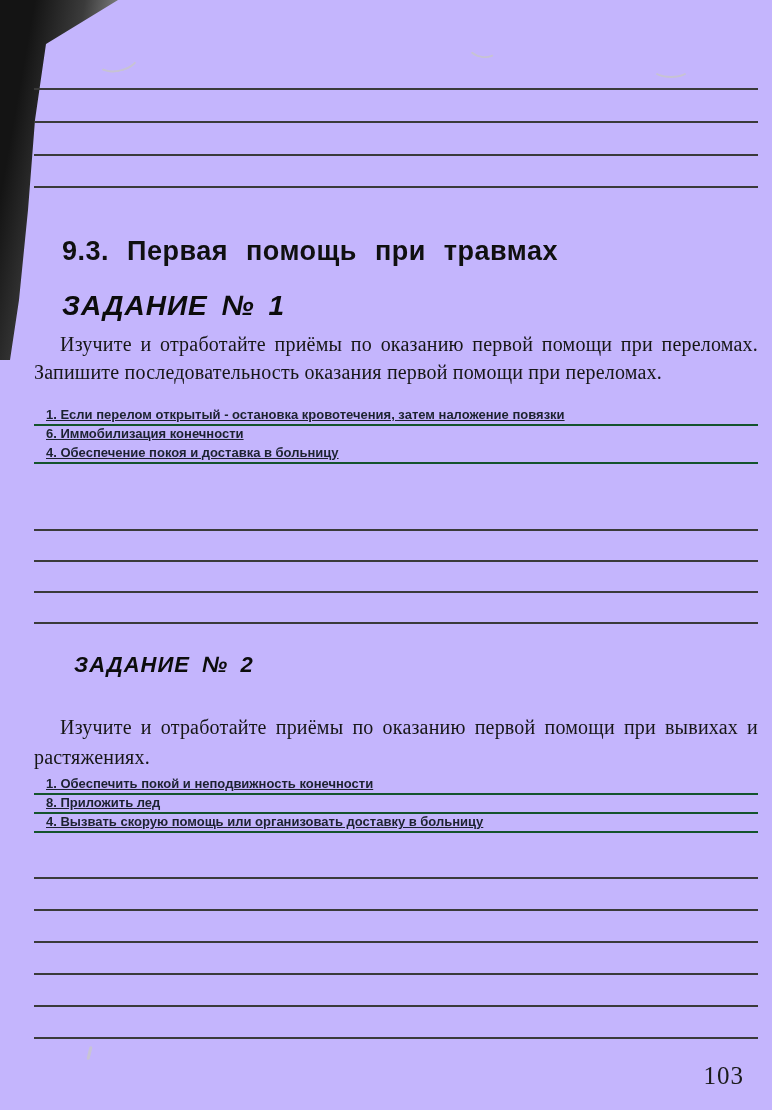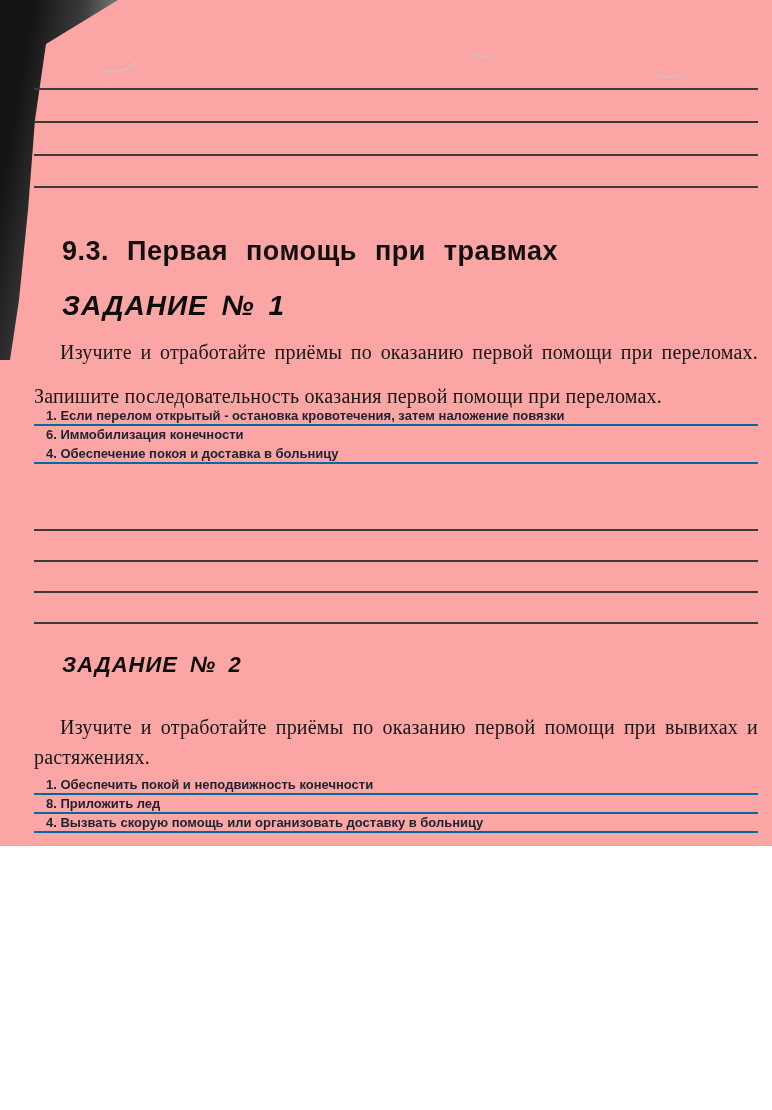--- a/index.html
+++ b/index.html
@@ -3,22 +3,22 @@
 <meta charset="utf-8">
 <style>
   html, body {
     margin: 0;
     padding: 0;
     background: #ffffff;
   }
   .page {
     position: relative;
     width: 772px;
-    height: 846px;
-    background: #fca5a5;
+    height: 1110px;
+    background: #c4b5fd;
     overflow: hidden;
     font-family: "Liberation Serif", serif;
     color: #141414;
   }
 
   
   .scan-corner {
     position: absolute;
     top: 0; left: 0;
     width: 130px;
@@ -68,28 +68,28 @@
     margin: 0;
     font-family: "Liberation Sans", sans-serif;
     font-weight: bold;
     font-style: italic;
     font-size: 28px;
     letter-spacing: 1px;
     word-spacing: 5px;
     color: #0c0c0c;
   }
   .t1 { top: 290px; left: 62px; }
-  .t2 { top: 652px; left: 62px; font-size: 22px; }
+  .t2 { top: 652px; left: 74px; font-size: 22px; }
 
   .instr {
     position: absolute;
     left: 34px;
     width: 724px;
     font-size: 20px;
-    line-height: 44px;
+    line-height: 28px;
     text-align: justify;
     color: #161616;
     letter-spacing: 0.2px;
   }
   .instr p { margin: 0; text-indent: 26px; }
   .i1 { top: 330px; }
   .i2 { top: 694px; line-height: 30px; margin-top: 18px; }
 
   .answers {
     position: absolute;
@@ -100,22 +100,23 @@
     font-weight: bold;
     color: #1c2230;
   }
   .a1 { top: 407px; }
   .a2 { top: 776px; }
   .answer-row {
     box-sizing: border-box;
     height: 19px;
     padding-left: 12px;
     display: flex;
-    align-items: flex-end;
-    border-bottom: 2px solid #0369a1;
+    align-items: flex-start;
+    border-bottom: 2px solid #14532d;
+    text-decoration: underline;
   }
   .answer-row.no-line { border-bottom-color: transparent; }
   .answer-text { white-space: nowrap; padding-bottom: 1px; }
 
   .page-number {
     position: absolute;
     top: 1062px;
     right: 28px;
     font-family: "Liberation Serif", serif;
     font-size: 25px;

